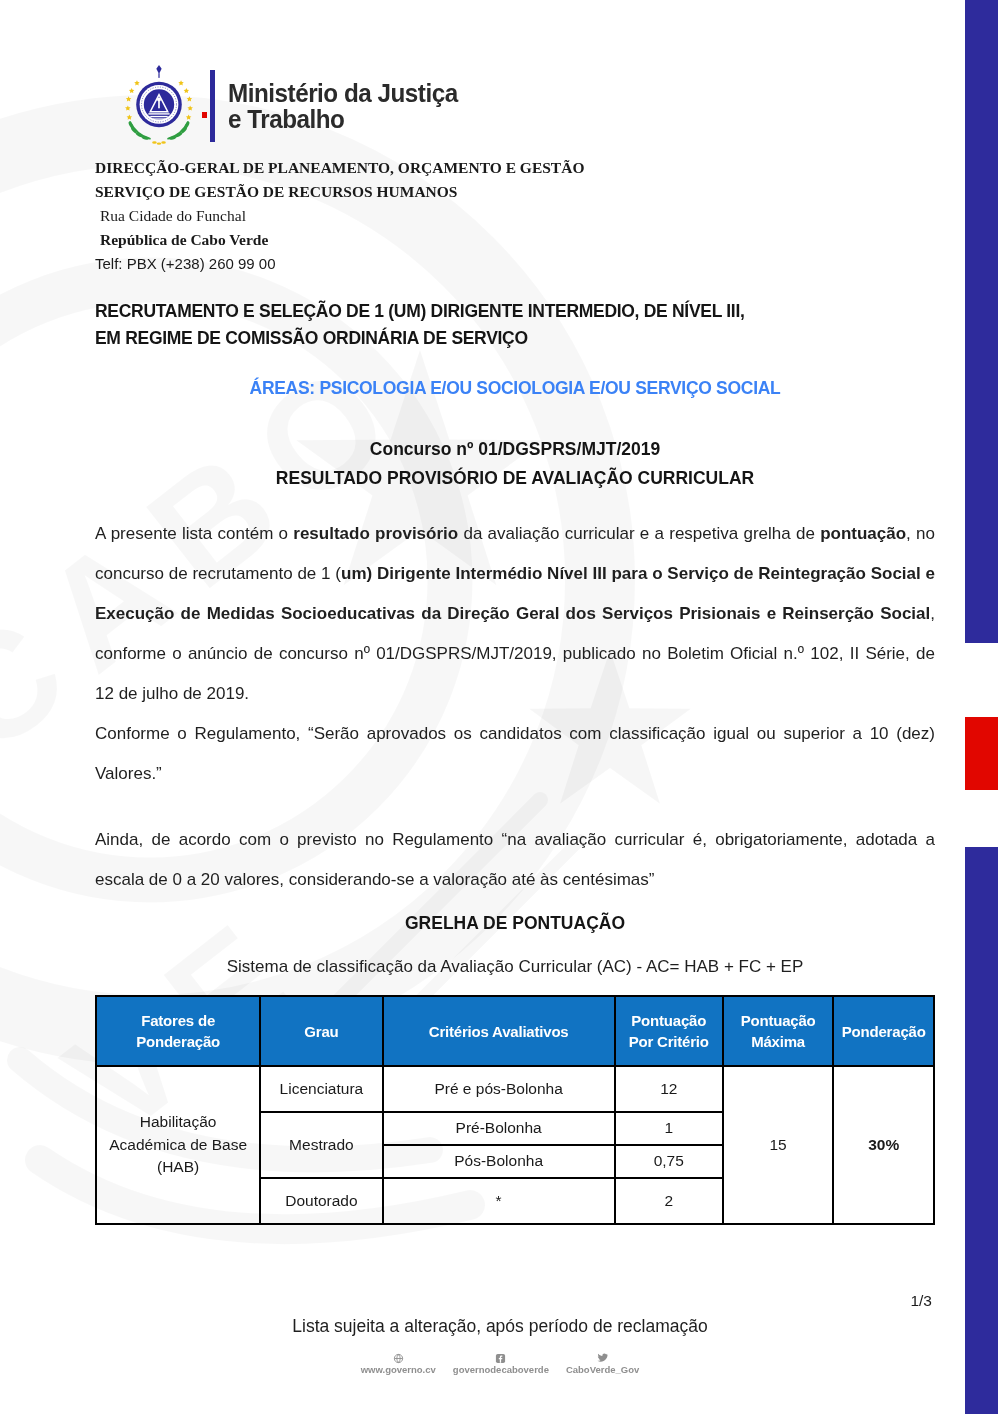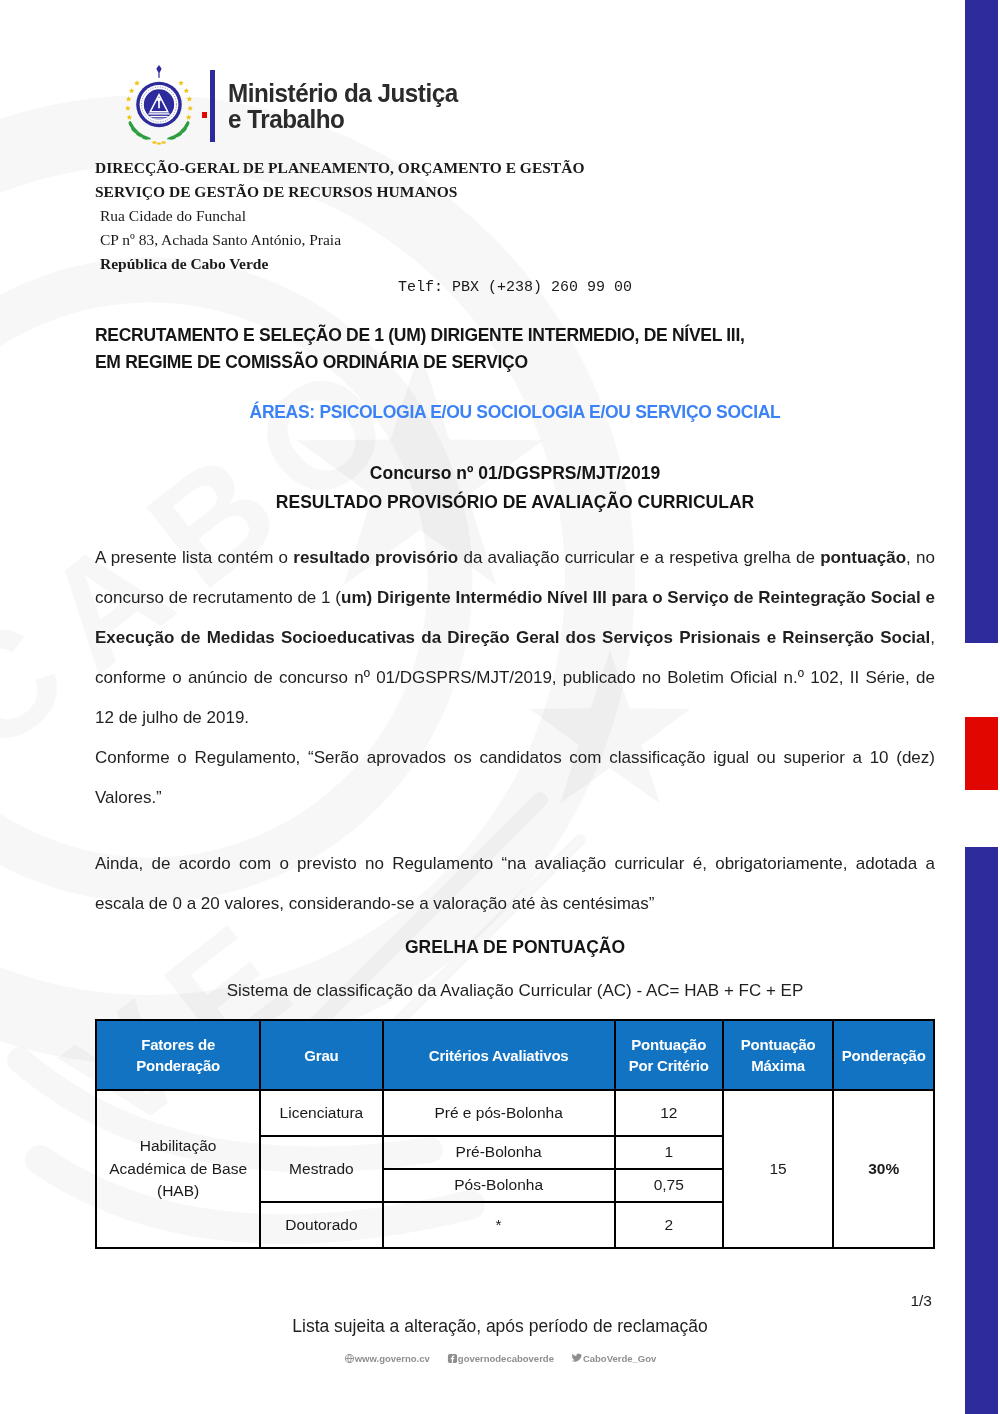--- a/index.html
+++ b/index.html
@@ -23,21 +23,21 @@
   .logo-row { display:flex; align-items:center; gap:13px; margin:64px 0 0 26px; height:84px; }
   .emblem { display:block; }
   .logo-sep { position:relative; width:5px; height:72px; background:#2d2a9b; }
   .logo-sep-dot { position:absolute; left:-8px; top:42px; width:5px; height:6px; background:#e10600; }
   .logo-text { font-weight:700; font-size:25px; line-height:26px; color:#2b2b2b;
                letter-spacing:-0.5px; transform:scaleX(.97); transform-origin:left center; }
 
   .address { margin-top:8px; font-family:"Liberation Serif", serif; font-size:15.5px; line-height:24px; color:#1a1a1a; }
   .address .bold { font-weight:700; }
   .address .indent { padding-left:5px; }
-  .phone { font-family:Liberation Mono, monospace; font-size:15px;text-align:center; }
+  .phone { font-family:Liberation Sans, sans-serif; font-size:15px; }
 
   
   .doc-title { margin-top:22px; text-align:left; font-weight:700; font-size:17.5px; line-height:27px; letter-spacing:-0.3px; color:#151515; }
   .areas    { margin-top:26px; text-align:center; font-weight:700; font-size:17.5px; letter-spacing:-0.3px; color:#3b82f6; }
   .concurso { margin-top:40px; text-align:center; font-weight:700; font-size:17.5px; color:#151515; }
   .resultado{ margin-top:8px; text-align:center; font-weight:700; font-size:17.5px; color:#151515; }
 
   
   .para { font-size:17px; line-height:40px; text-align:justify; color:#1f1f1f; }
   .para-first { margin-top:25px; }
@@ -57,21 +57,21 @@
   tr.row-tall { height:46px; }
   tr.row-short { height:33px; }
   .cell-bold { font-weight:700; }
 
   
   .page-number { position:absolute; top:1292px; right:68px; z-index:2; font-size:15.5px; color:#1a1a1a; }
   .footer-note { position:absolute; top:1316px; left:0; width:100%; z-index:2; text-align:center; font-size:17.5px; color:#1f1f1f; }
   .social-row { position:absolute; top:1352px; left:0; width:100%; z-index:2;
                 display:flex; justify-content:center; align-items:center; gap:17px;
                 color:#8f8f8f; font-size:9.5px; font-weight:600; }
-  .social-item { display:flex; align-items:center; gap:0; }
+  .social-item { display:flex; align-items:center; gap:0;flex-direction:column; }
   .social-item svg { display:block; }
 </style>
 </head>
 <body>
 
 <div class="page">
 
   <svg class="watermark" width="1000" height="1414" viewBox="0 0 1000 1414">
     <g fill="none" stroke="#000000" stroke-opacity="0.032">
       <circle cx="150" cy="580" r="450" stroke-width="70"></circle>
@@ -152,21 +152,20 @@
         <div class="logo-text">
           <div>Ministério da Justiça</div>
           <div>e Trabalho</div>
         </div>
       </div>
 
       <div class="address">
         <div class="bold">DIRECÇÃO-GERAL DE PLANEAMENTO, ORÇAMENTO E GESTÃO</div>
         <div class="bold">SERVIÇO DE GESTÃO DE RECURSOS HUMANOS</div>
         <div class="indent">Rua Cidade do Funchal</div>
-        <div class="indent">CP nº 83, Achada Santo António, Praia</div>
         <div class="indent bold">República de Cabo Verde</div>
         <div class="phone">Telf: PBX (+238) 260 99 00</div>
       </div>
     </header>
 
     <main>
       <div class="doc-title">
         <div>RECRUTAMENTO E SELEÇÃO DE 1 (UM) DIRIGENTE INTERMEDIO, DE NÍVEL III,</div>
         <div>EM REGIME DE COMISSÃO ORDINÁRIA DE SERVIÇO</div>
       </div>

